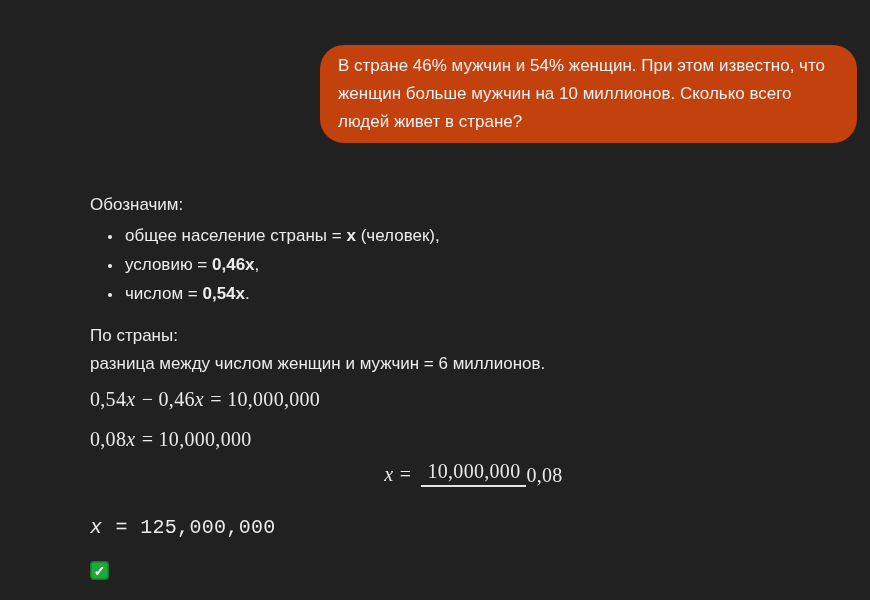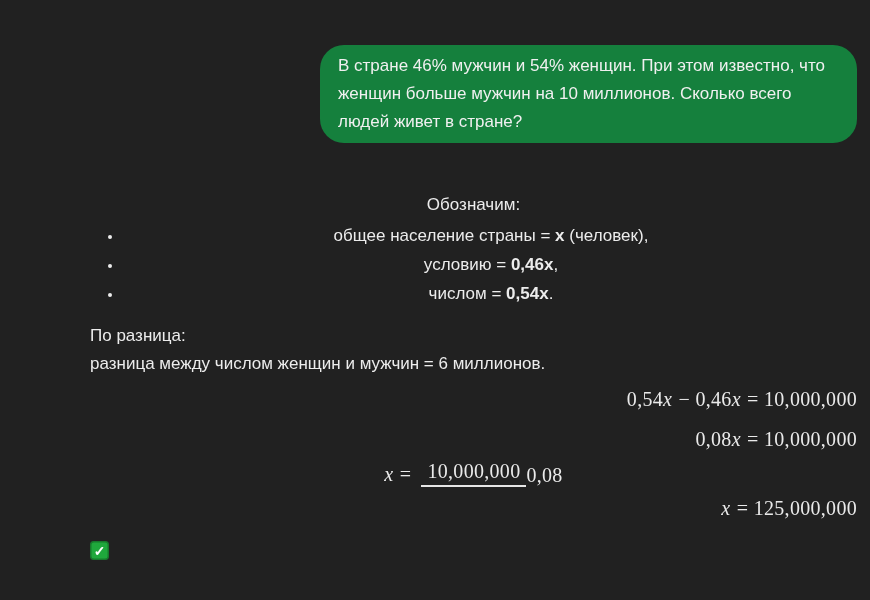--- a/index.html
+++ b/index.html
@@ -19,60 +19,59 @@
     width: 767px;
     margin-left: 90px;
   }
   
   .user-row {
     display: flex;
     justify-content: flex-end;
     padding-top: 45px;
   }
   .user-bubble {
-    background: #15803d;
+    background: #c2410c;
     border-radius: 24px;
     padding: 7px 18px;
     max-width: 501px;
     font-size: 17px;
     line-height: 28px;
     color: #f0f0f0;
   }
   .user-bubble p { margin: 0; }
   
   .assistant {
     margin-top: 48px;
     font-size: 17px;
     line-height: 28px;
   }
   .assistant p { margin: 0; }
-  .intro { margin: 0; text-align: center; }
+  .intro { margin: 0; }
   ul.notation {
     margin: 2px 0 0 0;
     padding-left: 33px;
-    text-align: center;
   }
   ul.notation li {
     line-height: 29px;
     padding-left: 2px;
   }
   ul.notation li::marker { font-size: 0.85em; }
   .condition-h { margin-top: 14px !important; }
   .seg-b { font-weight: 700; }
   .seg-i {
     font-style: italic;
     padding-right: 1px;
   }
   
   .math {
     font-family: "Liberation Serif", serif;
     font-size: 20px;
     font-weight: 500;
     color: #eaeaea;
-    text-align: right;
+    text-align: left;
     line-height: 26px;
     letter-spacing: 0.3px;
   }
   .eq1 { margin-top: 8px; }
   .eq2 { margin-top: 14px; }
   .frac-line {
     margin-top: 8px;
     display: flex;
     justify-content: center;
     align-items: center;
@@ -85,21 +84,21 @@
   }
   .frac .num {
     line-height: 22px;
     padding: 0 6px 3px 6px;
     border-bottom: 2px solid #e6e6e6;
   }
   .frac .den {
     line-height: 22px;
     padding-top: 3px;
   }
-  .eq4 { margin-top: 8px; }
+  .eq4 { margin-top: 28px; font-family: Liberation Mono, monospace; }
   
   .answer {
     margin-top: 20px;
     display: flex;
     align-items: center;
     gap: 9px;
   }
   .check {
     flex: 0 0 auto;
     width: 19px;
@@ -130,21 +129,21 @@
   <div class="assistant">
 
     <p class="intro">Обозначим:</p>
 
     <ul class="notation">
       <li><span>общее население страны = </span><span class="seg-b">x</span><span> (человек),</span></li>
       <li><span>условию = </span><span class="seg-b">0,46x</span><span>,</span></li>
       <li><span>числом = </span><span class="seg-b">0,54x</span><span>.</span></li>
     </ul>
 
-    <p class="condition-h">По разница:</p>
+    <p class="condition-h">По страны:</p>
     <p class="condition-t">разница между числом женщин и мужчин = 6 миллионов.</p>
 
     <div class="math eq1"><span>0,54</span><span class="seg-i">x</span><span> − 0,46</span><span class="seg-i">x</span><span> = 10,000,000</span></div>
 
     <div class="math eq2"><span>0,08</span><span class="seg-i">x</span><span> = 10,000,000</span></div>
 
     <div class="math frac-line">
       <span class="lhs"><span class="seg-i">x</span><span> =</span></span>
       <span class="frac">
         <span class="num">10,000,000</span>

